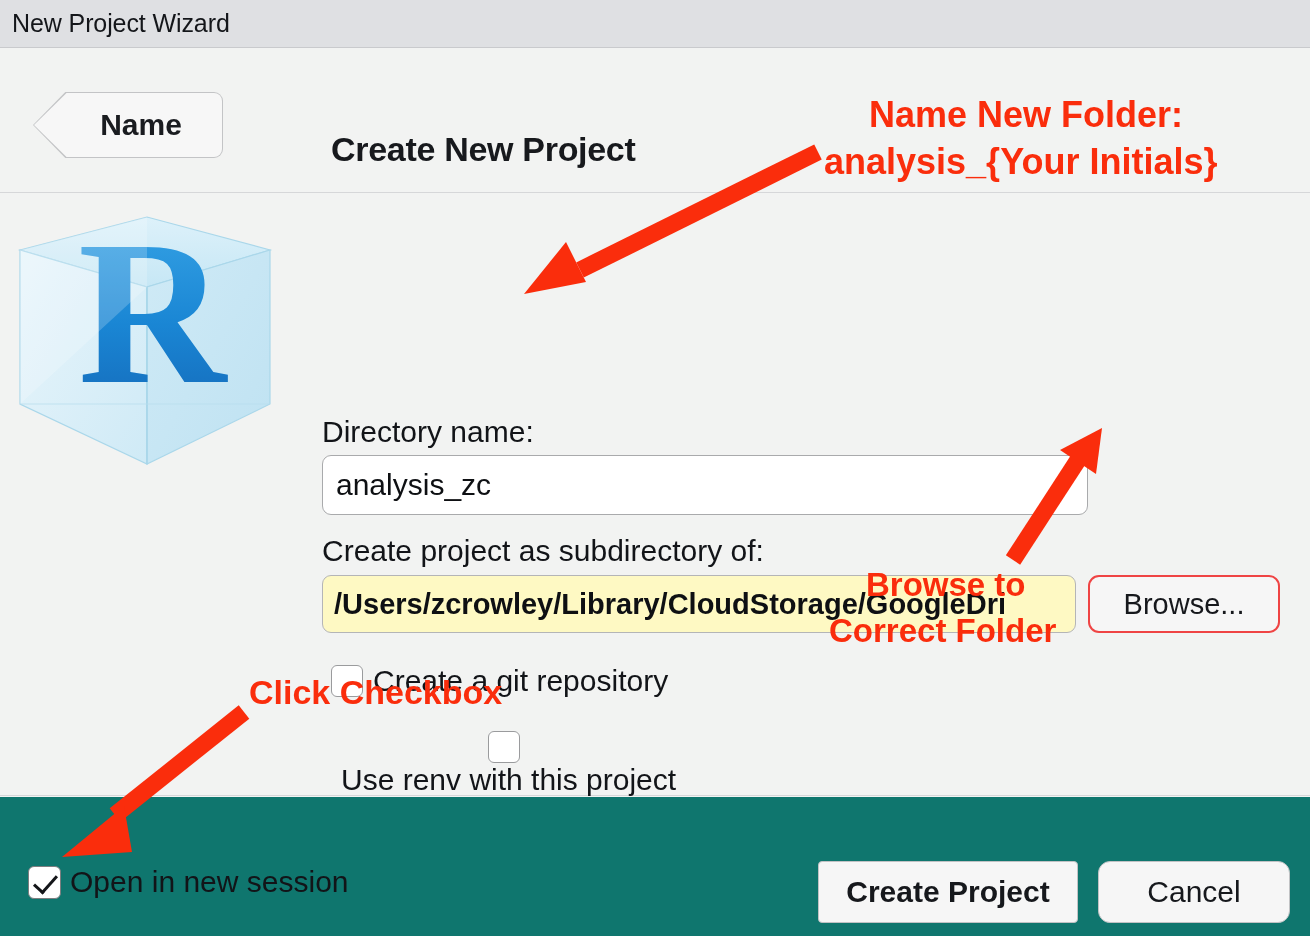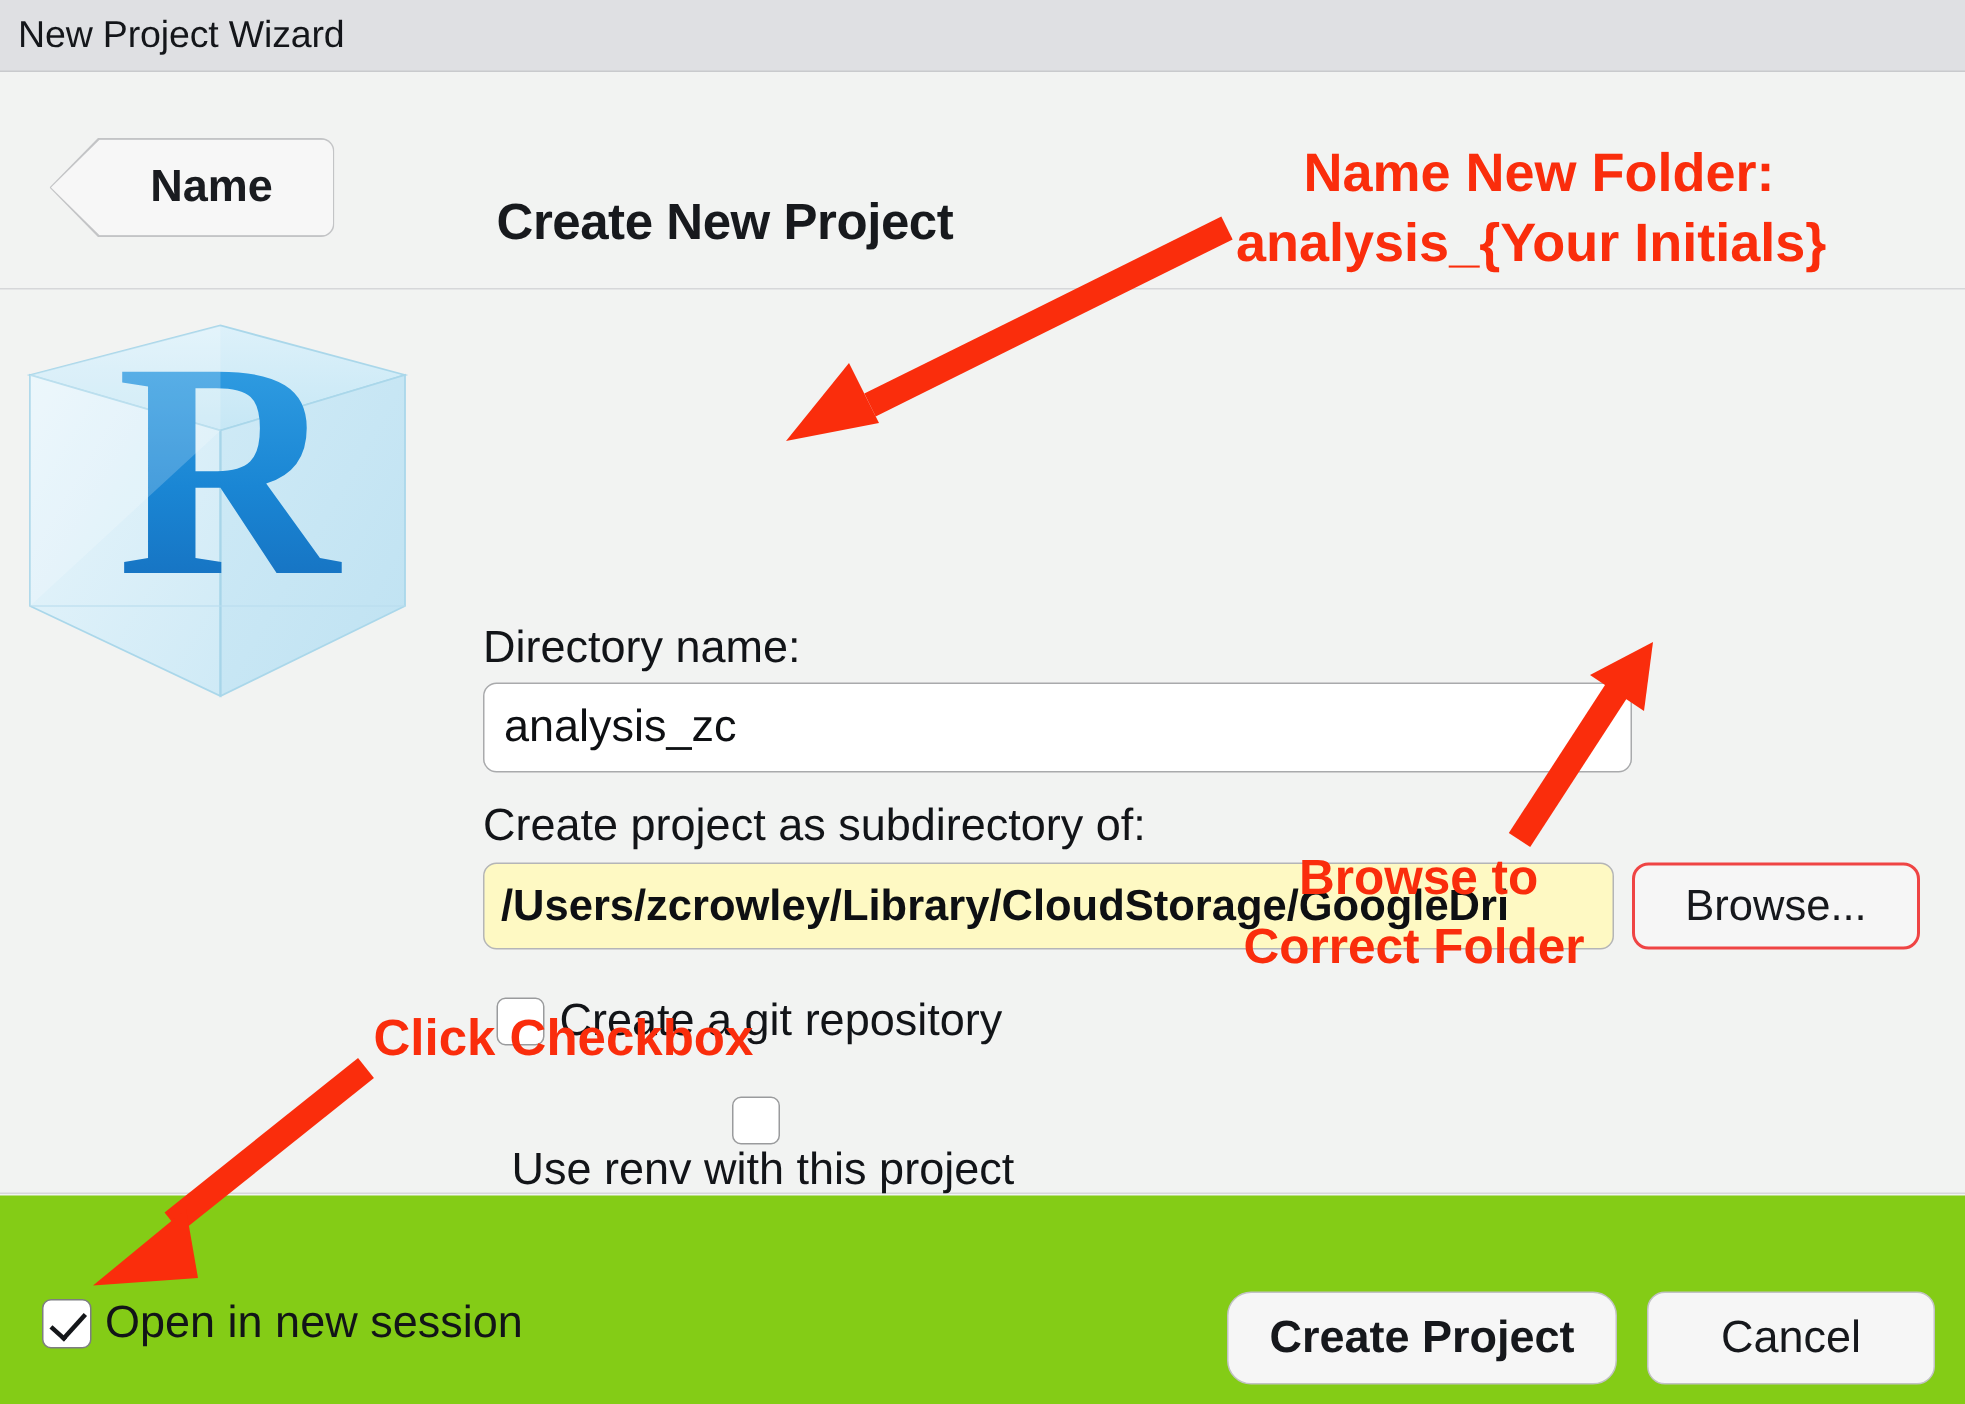--- a/index.html
+++ b/index.html
@@ -132,21 +132,21 @@
   .cbrow .cbtext {
     margin-left: 10px;
     font-size: 30px; color: #121418;
     white-space: nowrap;
   }
 
   
   .footer {
     position: absolute; left: 0; top: 797px;
     width: 1310px; height: 139px;
-    background: #84cc16;
+    background: #0f766e;
   }
   .session-row {
     position: absolute; left: 28px; top: 68px;
     display: flex; align-items: center; cursor: pointer;
   }
   .cbox-checked {
     width: 33px; height: 33px;
     background: #ffffff;
     border: 1.5px solid #7d7e80;
     border-radius: 6px;
@@ -163,21 +163,21 @@
   .session-label {
     margin-left: 9px;
     font-size: 30px; color: #121418;
     white-space: nowrap;
   }
   .btn-create {
     position: absolute; left: 818px; top: 861px;
     width: 260px; height: 62px;
     background: #f6f6f6;
     border: 1px solid #c1c2c4;
-    border-radius: 16px;
+    border-radius: 4px;
     font-family: "Liberation Sans", sans-serif;
     font-size: 30px; font-weight: bold; color: #16181c;
     cursor: pointer;
   }
   .btn-cancel {
     position: absolute; left: 1098px; top: 861px;
     width: 192px; height: 62px;
     background: #f6f6f6;
     border: 1px solid #c1c2c4;
     border-radius: 12px;

